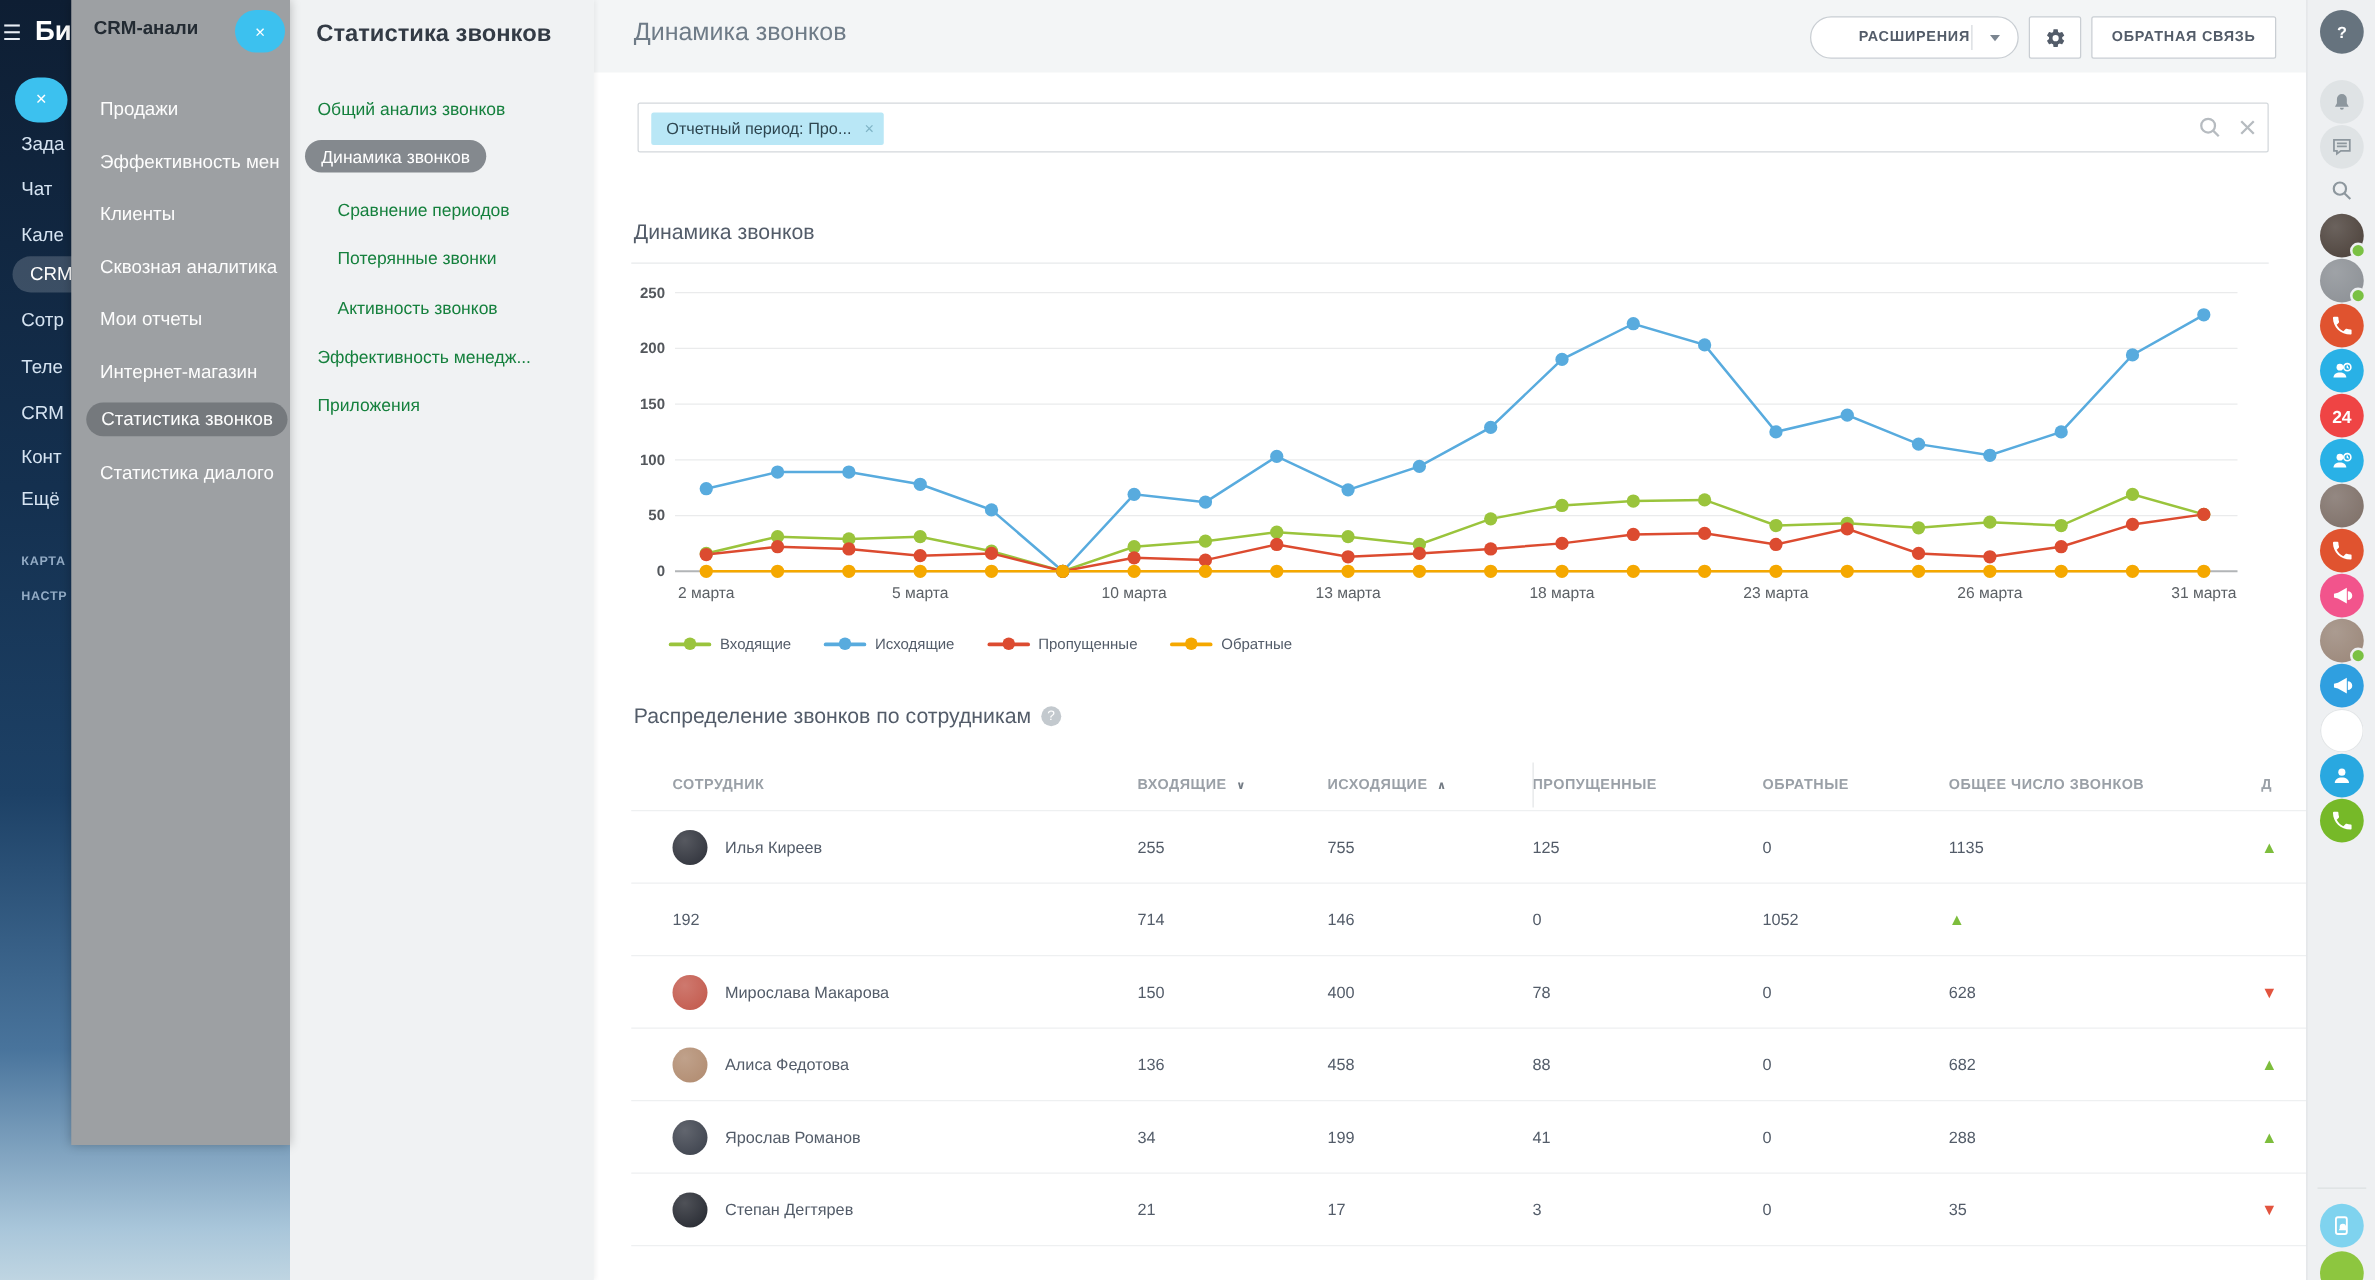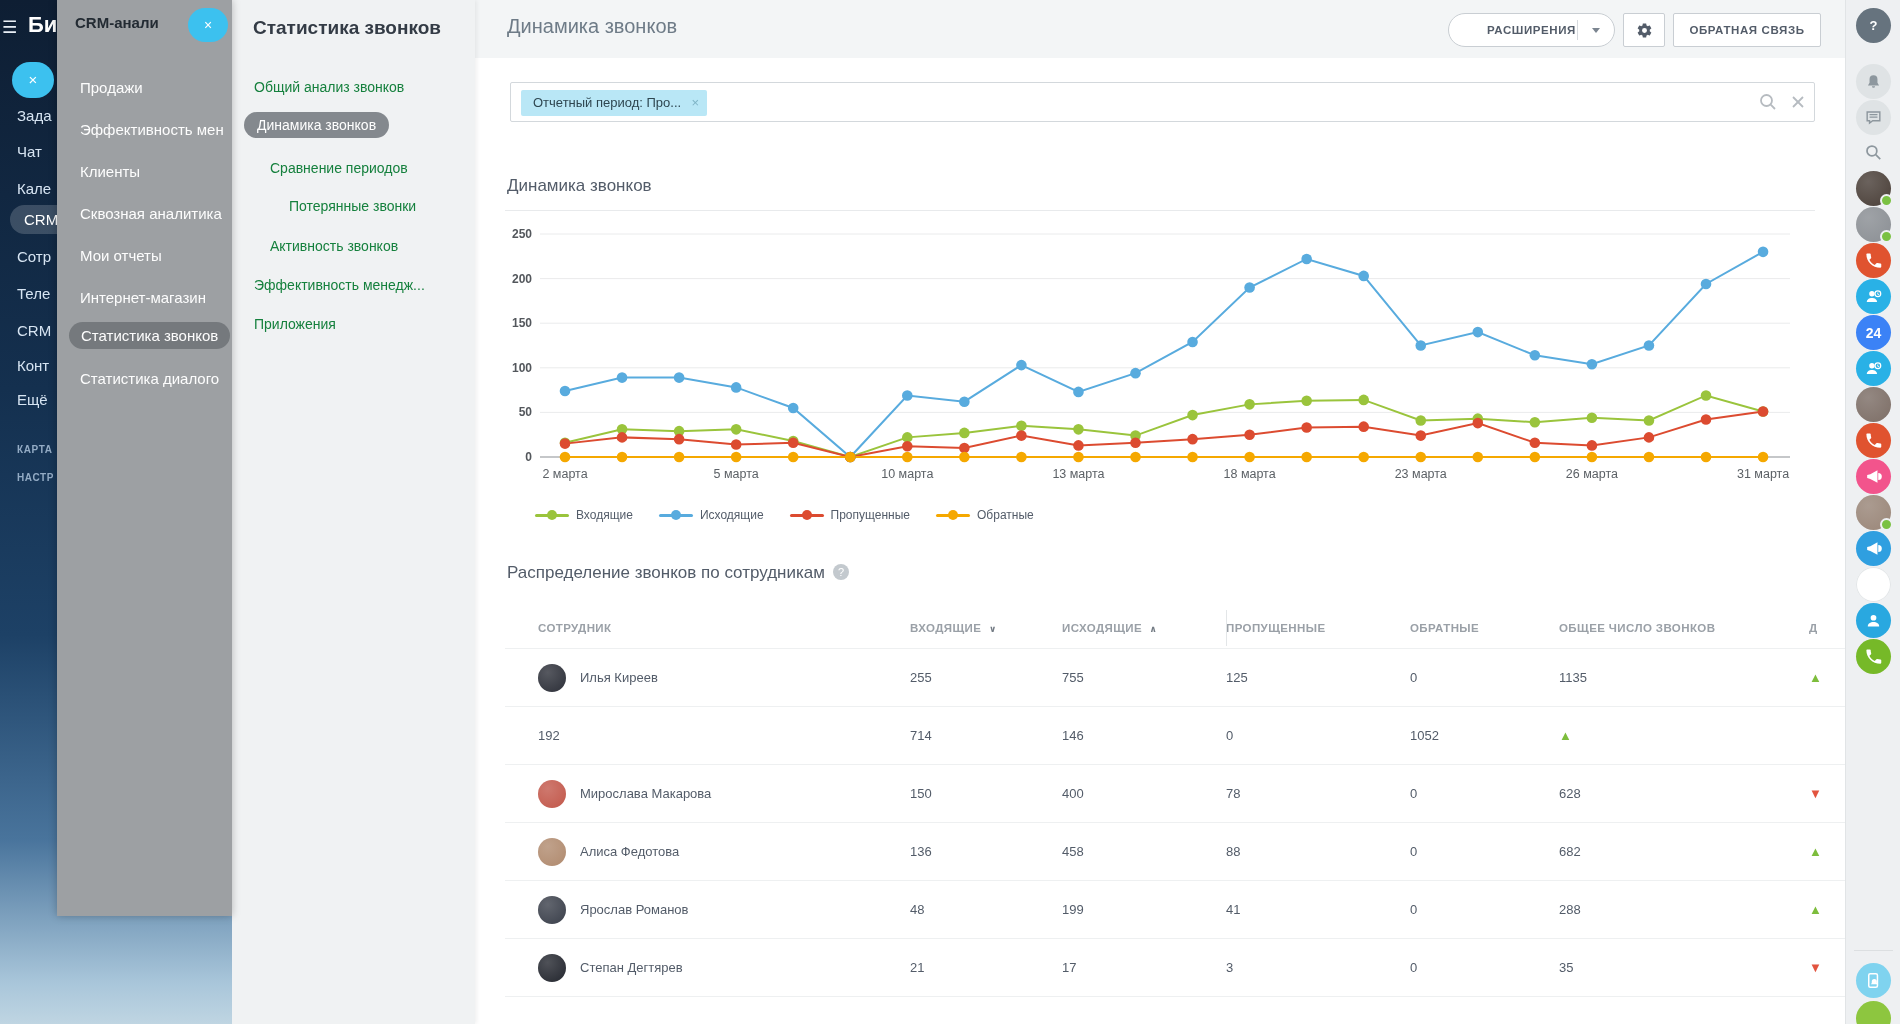--- a/index.html
+++ b/index.html
@@ -133,21 +133,21 @@
       <div class="ov-item" style="top: 370px;">Статистика диалого</div>
     </div>
 </div>
 
 <div id="submenu">
   <div class="title">Статистика звонков</div>
   <div id="submenu-items">
       <div class="sm-item" style="top: 79px;">Общий анализ звонков</div>
       <div class="sm-item sel" style="top: 112px;">Динамика звонков</div>
       <div class="sm-item indent" style="top: 160px;">Сравнение периодов</div>
-      <div class="sm-item indent" style="top: 198px; margin-left: 19px;">Потерянные звонки</div>
+      <div class="sm-item indent" style="top: 198px;">Потерянные звонки</div>
       <div class="sm-item indent" style="top: 238px;">Активность звонков</div>
       <div class="sm-item" style="top: 277px;">Эффективность менедж...</div>
       <div class="sm-item" style="top: 316px;">Приложения</div>
     </div>
 </div>
 
 <div id="content">
   <div class="head-strip"></div>
   <div id="page-title">Динамика звонков</div>
 
@@ -378,21 +378,21 @@
           <div class="cell">88</div>
           <div class="cell">0</div>
           <div class="cell">682</div>
           <div class="cell trend up">▲</div>
         </div>
         <div class="t-row">
           <div class="cell emp">
             <span class="avatar" style="background:radial-gradient(circle at 35% 30%, #3a3f4acc, #3a3f4a)"></span>
             <span>Ярослав Романов</span>
           </div>
-          <div class="cell">48</div>
+          <div class="cell">34</div>
           <div class="cell">199</div>
           <div class="cell">41</div>
           <div class="cell">0</div>
           <div class="cell">288</div>
           <div class="cell trend up">▲</div>
         </div>
         <div class="t-row">
           <div class="cell emp">
             <span class="avatar" style="background:radial-gradient(circle at 35% 30%, #23262ecc, #23262e)"></span>
             <span>Степан Дегтярев</span>
@@ -448,21 +448,21 @@
         </svg>
       </div>
       <div class="rail-ico" style="top: 279px; background: rgb(41, 177, 230);">
         <svg width="19" height="19" viewBox="0 0 24 24">
           <circle cx="10" cy="8.5" r="3.4" fill="#ffffff"></circle>
           <path fill="#ffffff" d="M3.5 19c0-3.3 3-5.2 6.5-5.2s6.5 1.9 6.5 5.2z"></path>
           <circle cx="17.5" cy="8.5" r="3.6" fill="none" stroke="#ffffff" stroke-width="1.6"></circle>
           <path stroke="#ffffff" stroke-width="1.4" d="M17.5 6.8v1.9l1.4.9"></path>
         </svg>
       </div>
-      <div class="rail-ico" style="top: 315px; background: #3b82f6;">
+      <div class="rail-ico" style="top: 315px; background: #ef4444;">
         <span class="b24">24</span>
       </div>
       <div class="rail-ico" style="top: 351px; background: rgb(41, 177, 230);">
         <svg width="19" height="19" viewBox="0 0 24 24">
           <circle cx="10" cy="8.5" r="3.4" fill="#ffffff"></circle>
           <path fill="#ffffff" d="M3.5 19c0-3.3 3-5.2 6.5-5.2s6.5 1.9 6.5 5.2z"></path>
           <circle cx="17.5" cy="8.5" r="3.6" fill="none" stroke="#ffffff" stroke-width="1.6"></circle>
           <path stroke="#ffffff" stroke-width="1.4" d="M17.5 6.8v1.9l1.4.9"></path>
         </svg>
       </div>

